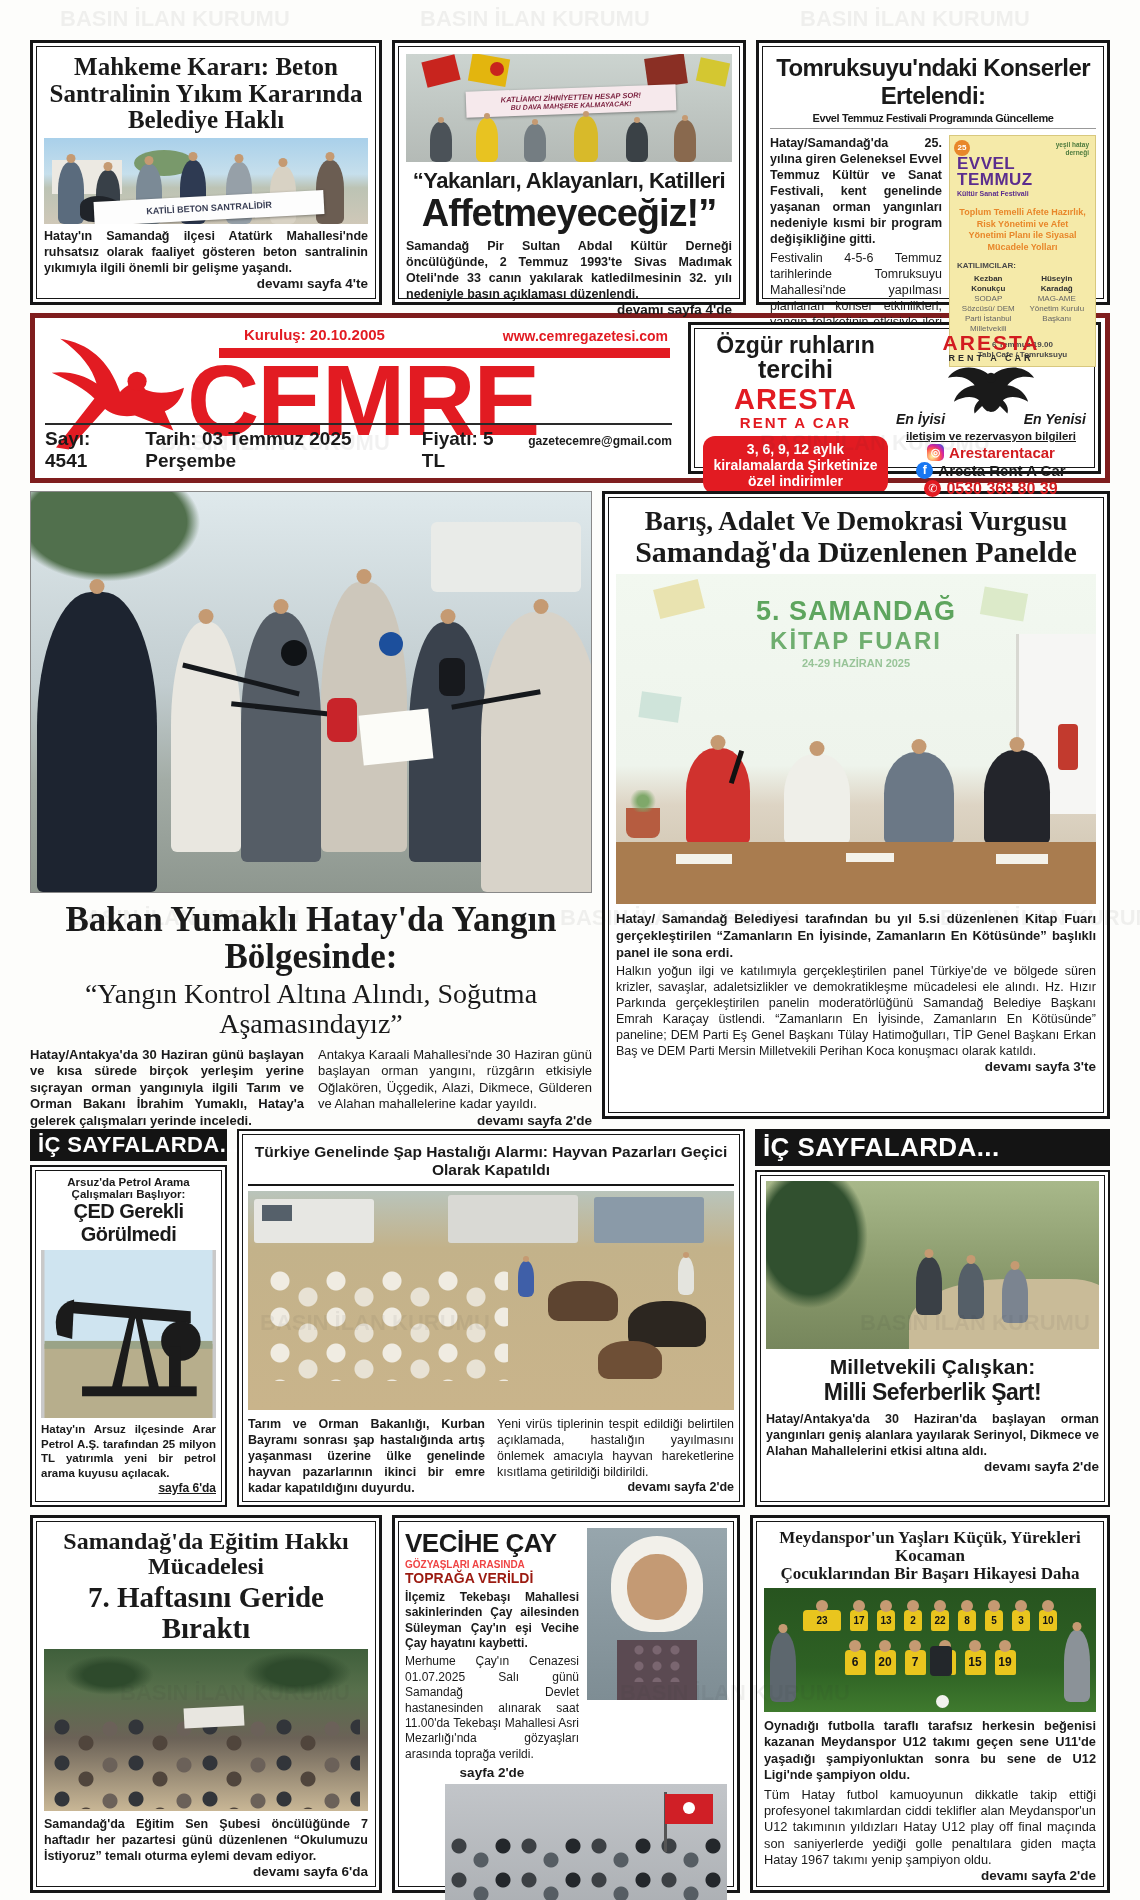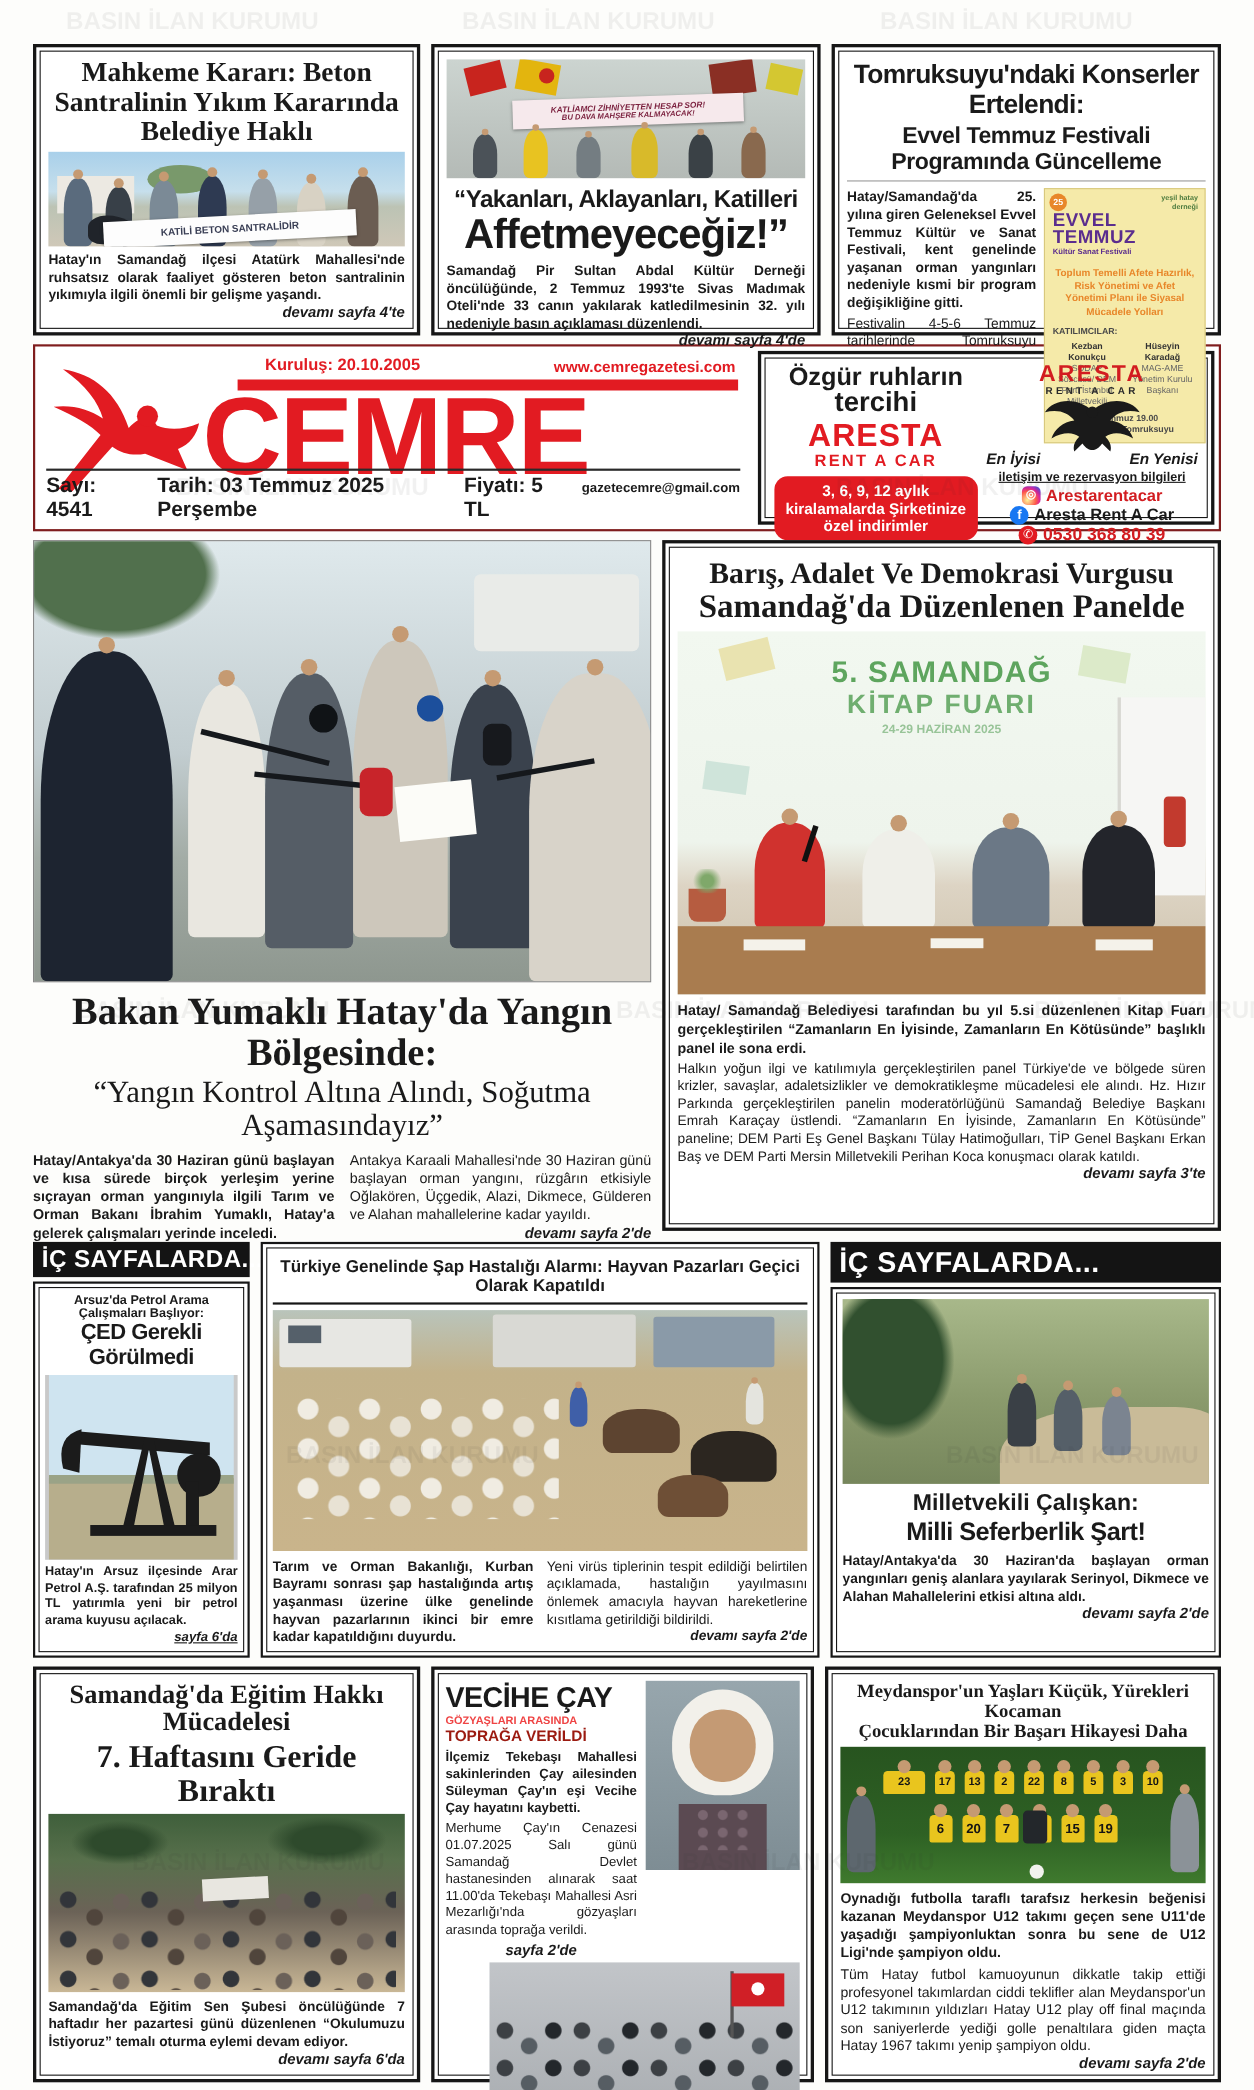--- a/index.html
+++ b/index.html
@@ -6,31 +6,31 @@
   body{background:#e9e9e9;font-family:"Liberation Sans",sans-serif;}
   .page{position:relative;width:1140px;height:1900px;margin:0 auto;background:#fdfdfb;color:#1a1a1a;overflow:hidden;}
   .content{position:absolute;left:30px;top:40px;width:1080px;}
   .row{display:flex;gap:10px;}
   .box{border:3px solid #161616;background:#fff;}
   .bi{border:1px solid #161616;margin:3px;padding:7px;display:flex;flex-direction:column;height:calc(100% - 6px);}
   .photo{position:relative;overflow:hidden;background:#c9c9c9;flex:none;}
   .h-serif{font-family:"Liberation Serif",serif;font-weight:700;text-align:center;line-height:1.06;}
   .body-t{font-size:13px;line-height:1.28;text-align:justify;}
   .bold{font-weight:700;}
-  .more{font-style:italic;font-weight:700;text-align:right;font-size:13.5px;}
+  .more{font-weight:700;text-align:right;font-size:13.5px;}
   .more.u{text-decoration:underline;}
   .ic-header{background:#141414;color:#fff;font-weight:700;padding:3px 8px;letter-spacing:.4px;white-space:nowrap;}
   .wm{position:absolute;font-weight:700;font-size:22px;color:#2a2a2a;opacity:.06;pointer-events:none;white-space:nowrap;z-index:5;}
   
   .person{position:absolute;border-radius:45% 45% 6px 6px;}
   .person::before{content:'';position:absolute;top:-13px;left:50%;transform:translateX(-50%);width:15px;height:15px;border-radius:50%;background:#c59a72;}
   .person.sm::before{width:9px;height:9px;top:-8px;}
   .person.xs::before{width:6px;height:6px;top:-5px;}
   
-  .masthead-wrap{border:2px solid #7f1d1d;}
+  .masthead-wrap{border:5px solid #7f1d1d;}
   .mast-left{position:relative;width:650px;height:100%;}
   .cemre-title{font-weight:900;color:#e21b22;font-size:100px;letter-spacing:-2px;line-height:.92;font-family:"Liberation Sans",sans-serif;}
   .redbar{position:absolute;left:180px;right:8px;top:26px;height:10px;background:#e21b22;}
   .founded{position:absolute;left:205px;top:4px;color:#e21b22;font-weight:700;font-size:15px;}
   .website{position:absolute;right:10px;top:6px;color:#e21b22;font-weight:700;font-size:14px;}
   .issue-row{position:absolute;left:6px;right:6px;bottom:2px;border-top:2px solid #2a2a2a;padding-top:3px;display:flex;align-items:baseline;gap:22px;}
   .issue-row .big{font-weight:700;font-size:19px;}
   .issue-row .small{font-size:12px;font-weight:700;}
   
   .ad-grid{display:flex;gap:8px;flex:1;}
@@ -132,21 +132,21 @@
             <div class="body-t bold" style="font-size:12.5px">Samandağ Pir Sultan Abdal Kültür Derneği öncülüğünde, 2 Temmuz 1993'te Sivas Madımak Oteli'nde 33 canın yakılarak katledilmesinin 32. yılı nedeniyle basın açıklaması düzenlendi.</div>
             <div class="more">devamı sayfa 4'de</div>
           </div>
         </div>
       </div>
 
       <div class="box" style="width:354px">
         <div class="bi">
           <div style="text-align:center;border-bottom:1px solid #999;padding-bottom:4px">
             <div style="font-size:24px;font-weight:800;letter-spacing:-.6px">Tomruksuyu'ndaki Konserler Ertelendi:</div>
-            <div style="font-size:21px;font-weight:700;letter-spacing:-.4px;margin-top:2px">Evvel Temmuz Festivali Programında Güncelleme</div>
+            <div style="font-size:11px;font-weight:700;letter-spacing:-.4px;margin-top:2px">Evvel Temmuz Festivali Programında Güncelleme</div>
           </div>
           <div style="display:flex;gap:7px;margin-top:6px;flex:1">
             <div style="width:172px">
               <div class="body-t bold" style="font-size:12.5px">Hatay/Samandağ'da 25. yılına giren Geleneksel Evvel Temmuz Kültür ve Sanat Festivali, kent genelinde yaşanan orman yangınları nedeniyle kısmi bir program değişikliğine gitti.</div>
               <div class="body-t" style="font-size:12.5px;margin-top:3px">Festivalin 4-5-6 Temmuz tarihlerinde Tomruksuyu Mahallesi'nde yapılması planlanan konser etkinlikleri, yangın felaketinin etkisiyle ileri bir tarihe ertelendi.</div>
               <div class="more" style="font-size:12px">devamı sayfa 2'de</div>
             </div>
             <div class="poster" style="flex:1">
               <div class="badge">25</div>
               <div class="org">yeşil hatay derneği</div>

